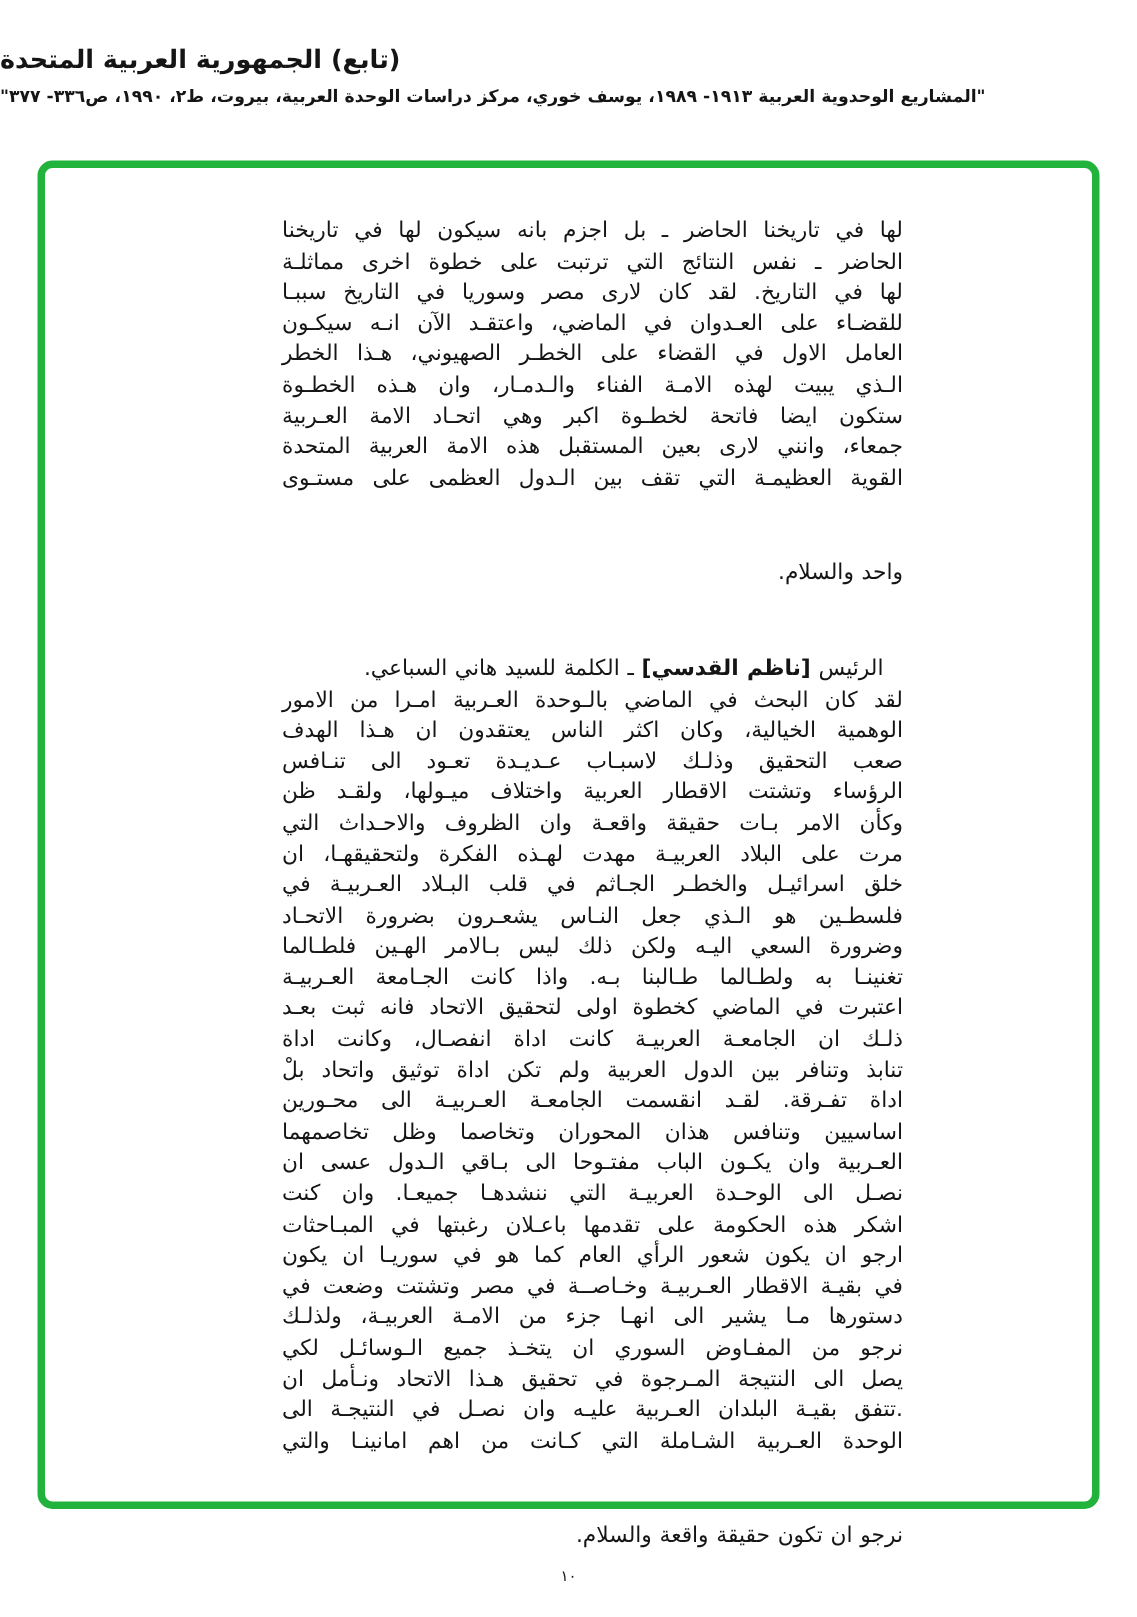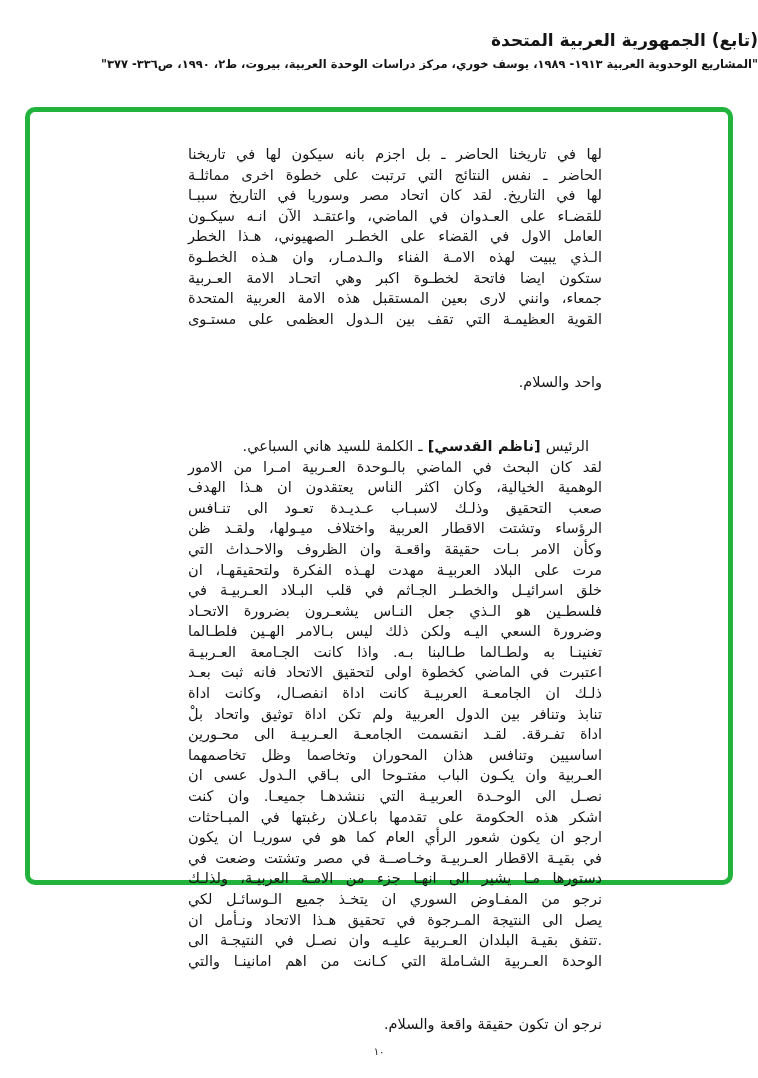--- a/index.html
+++ b/index.html
@@ -3,27 +3,27 @@
 <meta charset="utf-8">
 <style>
   html,body { margin:0; padding:0; background:#ffffff; }
   body {
     width:758px; height:1078px; overflow:hidden;
     font-family:"DejaVu Sans", sans-serif;
     color:#151515;
   }
   .page { position:relative; width:758px; height:1078px; background:#ffffff; }
 
-  .hdr { position:absolute; top:30px; left:0; right:0; text-align:right; direction:rtl; }
+  .hdr { position:absolute; top:30px; left:0; right:0; text-align:left; direction:rtl; }
   .hdr-title { font-size:17px; font-weight:bold; letter-spacing:0; }
   .hdr-cite  { margin-top:7px; font-size:11.5px; font-weight:bold; white-space:nowrap; }
 
   .frame {
     position:absolute; left:25px; top:107px;
-    width:708px; height:778px;
+    width:708px; height:899px;
     border:5px solid #22b33c; border-radius:10px;
     box-sizing:border-box;
   }
 
   .textcol {
     position:absolute; top:32px; right:126px; width:414px;
     direction:rtl;
   }
   .line {
     font-size:14.5px; line-height:20.6px;
@@ -52,21 +52,21 @@
 
   <div class="hdr">
     <div class="hdr-title">(تابع) الجمهورية العربية المتحدة</div>
     <div class="hdr-cite">"المشاريع الوحدوية العربية ١٩١٣- ١٩٨٩، يوسف خوري، مركز دراسات الوحدة العربية، بيروت، ط٢، ١٩٩٠، ص٣٣٦- ٣٧٧"</div>
   </div>
 
   <div class="frame" style="border-color: rgb(34, 179, 60);">
     <div class="textcol">
         <div class="line"><span>لها في تاريخنا الحاضر ـ بل اجزم بانه سيكون لها في تاريخنا</span></div>
         <div class="line"><span>الحاضر ـ نفس النتائج التي ترتبت على خطوة اخرى مماثلـة</span></div>
-        <div class="line"><span>لها في التاريخ. لقد كان اتحاد مصر وسوريا في التاريخ سببـا</span></div>
+        <div class="line"><span>لها في التاريخ. لقد كان لارى مصر وسوريا في التاريخ سببـا</span></div>
         <div class="line"><span>للقضـاء على العـدوان في الماضي، واعتقـد الآن انـه سيكـون</span></div>
         <div class="line"><span>العامل الاول في القضاء على الخطـر الصهيوني، هـذا الخطر</span></div>
         <div class="line"><span>الـذي يبيت لهذه الامـة الفناء والـدمـار، وان هـذه الخطـوة</span></div>
         <div class="line"><span>ستكون ايضا فاتحة لخطـوة اكبر وهي اتحـاد الامة العـربية</span></div>
         <div class="line"><span>جمعاء، وانني لارى بعين المستقبل هذه الامة العربية المتحدة</span></div>
         <div class="line"><span>القوية العظيمـة التي تقف بين الـدول العظمى على مستـوى</span></div>
         <div class="line end"><span>واحد والسلام.</span></div>
         <div class="line end indent"><span>الرئيس </span><span class="b">[ناظم القدسي]</span><span> ـ الكلمة للسيد هاني السباعي.</span></div>
         <div class="line"><span>لقد كان البحث في الماضي بالـوحدة العـربية امـرا من الامور</span></div>
         <div class="line"><span>الوهمية الخيالية، وكان اكثر الناس يعتقدون ان هـذا الهدف</span></div>

